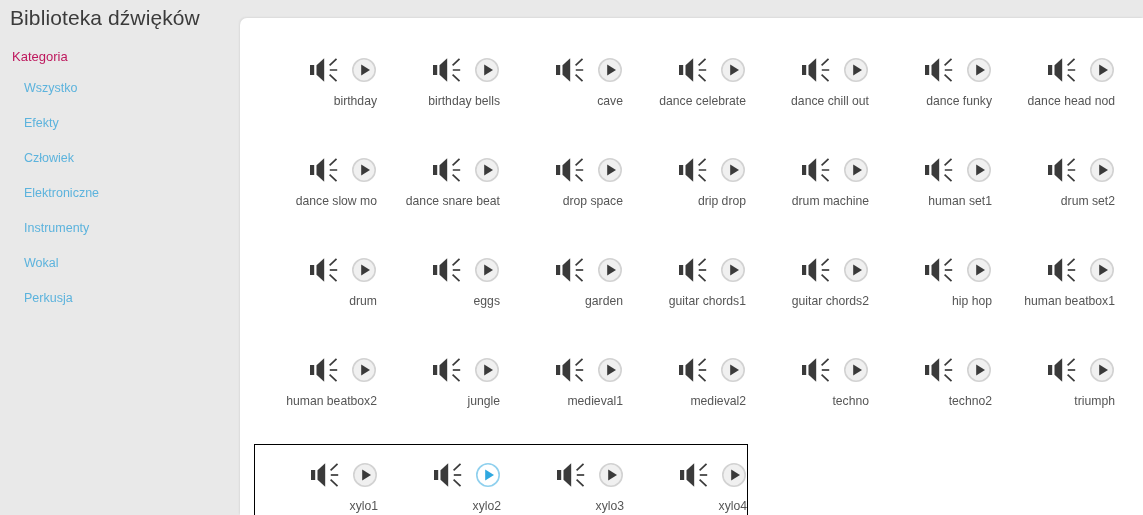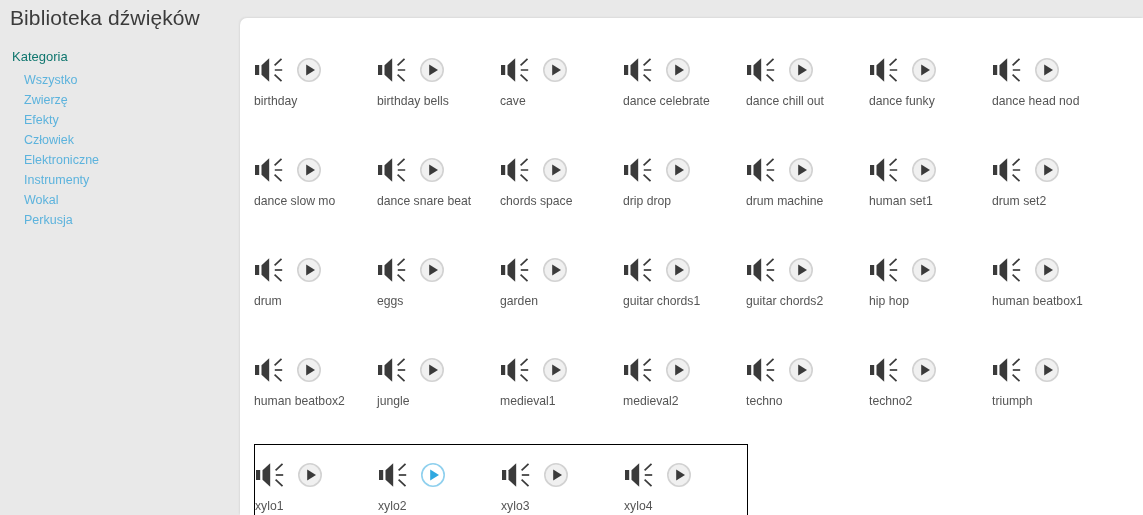--- a/index.html
+++ b/index.html
@@ -28,32 +28,32 @@
     font-weight: normal;
     padding: 6px 0 0 10px;
     letter-spacing: 0.1px;
     white-space: nowrap;
   }
   #sidebar {
     padding: 20px 0 0 12px;
   }
   .cat-heading {
     font-size: 13px;
-    color: #0f766e;
-    margin-bottom: 7px;
+    color: #be185d;
     line-height: 13px;
   }
   .cat-list { list-style: none; }
   .cat-item {
     font-size: 12.5px;
     color: #5cb3dd;
     line-height: 20px;
     padding-left: 12px;
     cursor: pointer;
     white-space: nowrap;
+    margin-top: 15px;
   }
   .cat-item.active {
     color: #3b3b3b;
     font-weight: bold;
   }
 
   
   #panel {
     position: absolute;
     left: 240px; top: 18px;
@@ -78,21 +78,21 @@
     width: 494px;
     margin-top: 4px;
   }
   .row.selected .cell { height: 78px; }
   .cell {
     flex: 0 0 123px;
     width: 123px;
     height: 100px;
     display: flex;
     flex-direction: column;
-    align-items: flex-start;
+    align-items: flex-end;
     justify-content: flex-start;
     padding-top: 10px;
     cursor: pointer;
     position: relative;
   }
   .icons {
     display: flex;
     align-items: center;
     justify-content: center;
     height: 40px;
@@ -114,21 +114,20 @@
 
 <div id="app">
 
   <div id="left-col">
     <h1 id="page-title">Biblioteka dźwięków</h1>
 
     <nav id="sidebar">
       <div class="cat-heading">Kategoria</div>
       <ul class="cat-list" id="cat-list">
           <li class="cat-item">Wszystko</li>
-          <li class="cat-item">Zwierzę</li>
           <li class="cat-item">Efekty</li>
           <li class="cat-item">Człowiek</li>
           <li class="cat-item">Elektroniczne</li>
           <li class="cat-item">Instrumenty</li>
           <li class="cat-item">Wokal</li>
           <li class="cat-item">Perkusja</li>
         </ul>
     </nav>
   </div>
 
@@ -328,21 +327,21 @@
                   <path d="M20.6 19.6 L27.5 26.2" stroke="#3a3a3a" stroke-width="1.7" fill="none" stroke-linecap="butt"></path>
                 </svg>
               </span>
               <span>
                 <svg class="playbtn" viewBox="0 0 26 26" xmlns="http://www.w3.org/2000/svg">
                   <circle cx="13" cy="13" r="11.2" fill="#f0f0f0" stroke="#d2d2d2" stroke-width="1.6"></circle>
                   <path d="M10.2 7.6 L19 13 L10.2 18.4 Z" fill="#3a3a3a"></path>
                 </svg>
               </span>
             </div>
-            <div class="cell-label">chords space</div>
+            <div class="cell-label">drop space</div>
           </div>
           <div class="cell">
             <div class="icons">
               <span>
                 <svg class="spk" viewBox="0 0 36 30" xmlns="http://www.w3.org/2000/svg">
                   <rect x="1" y="10" width="4.2" height="10" fill="#3a3a3a"></rect>
                   <path d="M7.5 10.2 L15.2 3.2 L15.2 26.8 L7.5 19.8 Z" fill="#3a3a3a"></path>
                   <path d="M27.5 3.8 L20.6 10.4" stroke="#3a3a3a" stroke-width="1.7" fill="none" stroke-linecap="butt"></path>
                   <path d="M20.8 15 L28.2 15" stroke="#3a3a3a" stroke-width="1.7" fill="none" stroke-linecap="butt"></path>
                   <path d="M20.6 19.6 L27.5 26.2" stroke="#3a3a3a" stroke-width="1.7" fill="none" stroke-linecap="butt"></path>

